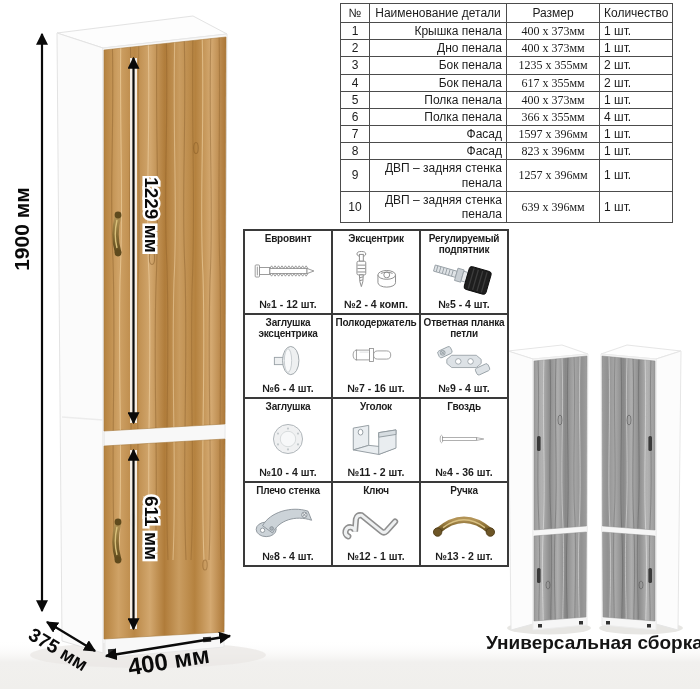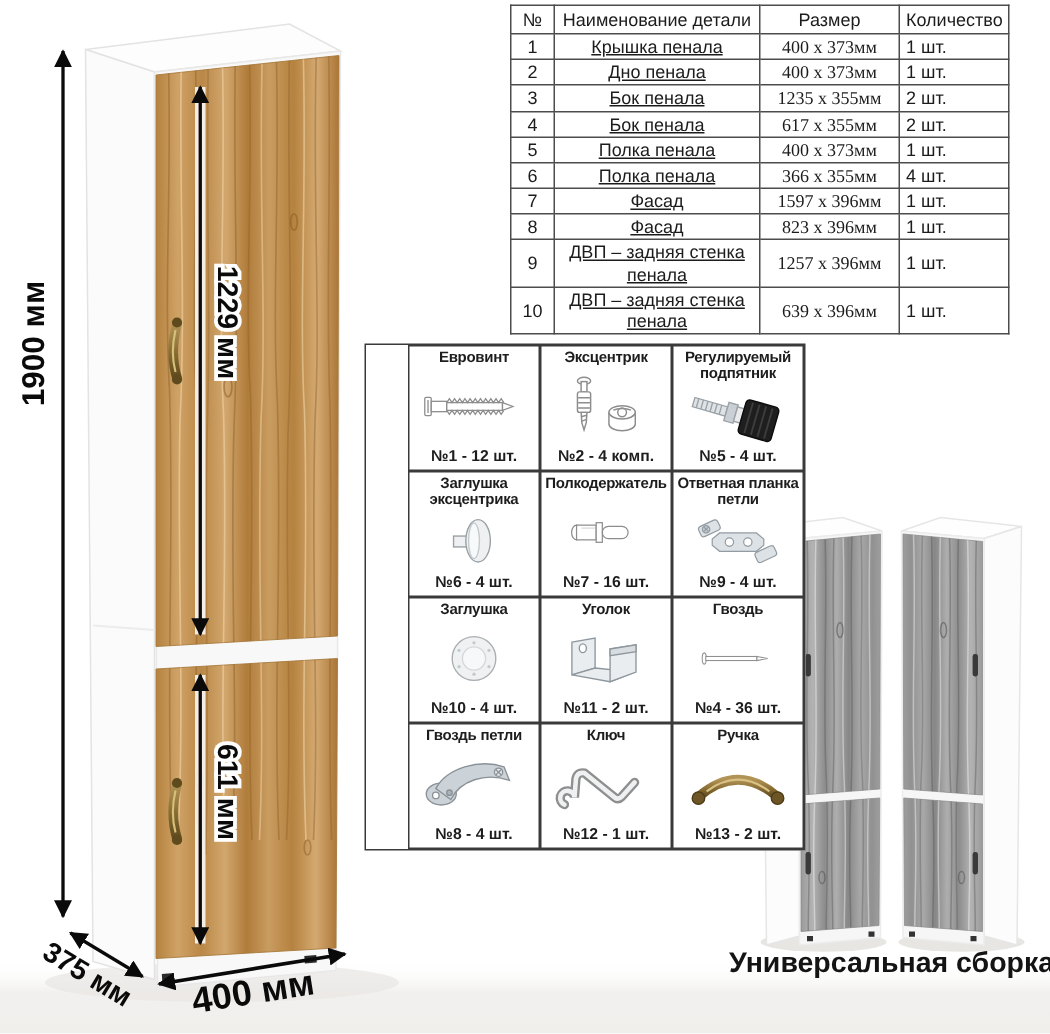--- a/index.html
+++ b/index.html
@@ -8,28 +8,28 @@
     font-family:"Liberation Sans", sans-serif;color:#1d1d1d;overflow:hidden;
   }
   
   #scene{position:absolute;left:0;top:0;z-index:1;}
   
   #parts-table-wrap{position:absolute;left:340px;top:3px;z-index:2;}
   table.parts{border-collapse:collapse;font-size:12px;line-height:1.18;color:#1c1c1c;background:#fff;}
   table.parts th, table.parts td{border:1px solid #4c4c4c;padding:1px 4px;font-weight:normal;}
   table.parts th{text-align:center;padding:2px 4px;}
   td.c-num{width:20px;text-align:center;}
-  td.c-name{width:128px;text-align:center;text-decoration:underline;}
+  td.c-name{width:128px;text-align:right;}
   td.c-size{width:84px;text-align:center;font-family:Liberation Serif, serif;}
   td.c-qty{width:56px;}
   
   #hardware-grid{
     position:absolute;left:243px;top:229px;z-index:2;
     display:grid;grid-template-columns:88px 88px 88px;grid-auto-rows:84px;
-    border:1px solid #3a3a3a;background:#fff;width:264px;padding-left:28px;
+    border:1px solid #3a3a3a;background:#fff;width:264px;
   }
   .hw-cell{
     border:1px solid #3a3a3a;background:#fff;
     display:flex;flex-direction:column;align-items:center;justify-content:space-between;
     padding:2px 1px;box-sizing:border-box;overflow:hidden;
   }
   .hw-title{font-weight:bold;font-size:10px;line-height:1.12;text-align:center;letter-spacing:-0.2px;}
   .hw-count{font-weight:bold;font-size:10.5px;text-align:center;margin-bottom:1px;}
   .hw-icon{flex:1;display:flex;align-items:center;justify-content:center;}
   
@@ -406,21 +406,21 @@
       <svg width="82" height="30" viewBox="0 0 84 44" fill="#fff" stroke="#8d8d8d" stroke-width="1">
         <ellipse cx="9" cy="22" rx="2" ry="5.5"></ellipse>
         <rect x="10.5" y="20" width="50" height="4"></rect>
         <path d="M60.5,20 L71,22 L60.5,24 Z"></path>
       </svg>
     </div>
     <div class="hw-count">№4 - 36 шт.</div>
   </div>
 
   <div class="hw-cell">
-    <div class="hw-title">Гвоздь петли</div>
+    <div class="hw-title">Плечо стенка</div>
     <div class="hw-icon">
       <svg width="82" height="40" viewBox="0 0 84 44">
         <g fill="#ccd3d8" stroke="#8a9298">
           <ellipse cx="18" cy="29" rx="11" ry="8"></ellipse>
           <circle cx="14" cy="30" r="2.4" fill="#fff"></circle>
           <path d="M14,25 C22,10 46,3 64,9 L68,19 C50,13 32,19 25,33 Z"></path>
           <circle cx="60" cy="13" r="3" fill="#e8ebed"></circle>
           <line x1="58" y1="11" x2="62" y2="15"></line>
             <line x1="62" y1="11" x2="58" y2="15"></line>
           <circle cx="24" cy="28" r="2" fill="#aab3b9"></circle>

